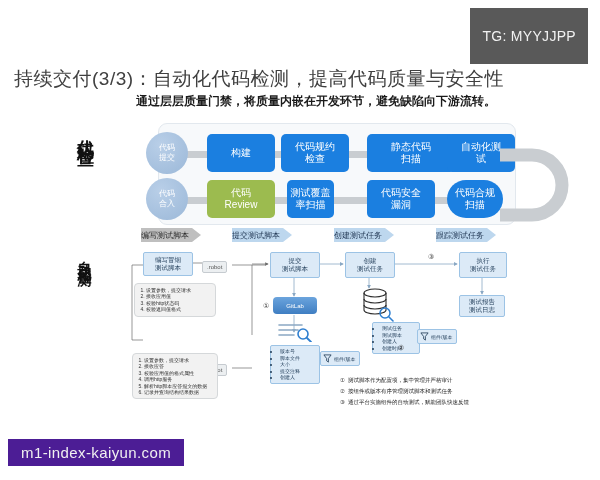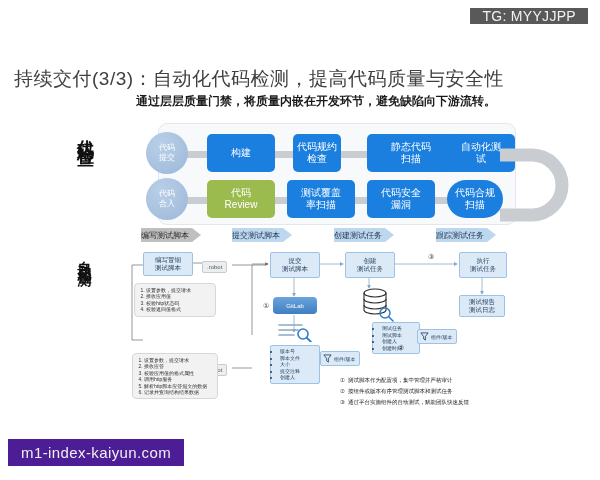--- a/index.html
+++ b/index.html
@@ -7,21 +7,21 @@
     width:600px;height:480px;background:#ffffff;overflow:hidden;
     font-family:"Liberation Sans","DejaVu Sans",sans-serif;
     position:relative;
     -webkit-font-smoothing:antialiased;
   }
   .abs{position:absolute;}
 
   
   #tg-badge{
     right:12px;top:8px;background:#595959;color:#f2f2f2;
-    font-size:14px;padding:0 12px;letter-spacing:.3px;
+    font-size:14px;padding:20px 12px;letter-spacing:.3px;
   }
   #page-title{
     left:14px;top:50px;font-size:19px;color:#404040;letter-spacing:.5px;
     white-space:nowrap;
     margin-top:16px;
   }
   #subtitle{
     left:136px;top:93px;font-size:12px;color:#1a1a1a;font-weight:bold;
     white-space:nowrap;
   }
@@ -53,25 +53,25 @@
   #circle-merge{left:146px;top:178px;}
 
   .pbox{
     border-radius:5px;color:#fff;font-size:10px;line-height:12px;
     display:flex;align-items:center;justify-content:center;text-align:center;
     height:38px;
   }
   .pblue{background:#1b7fe0;}
   .pgreen{background:#9cbb4f;}
   #pb-build      {left:207px;top:134px;width:68px;}
-  #pb-spec       {left:293px;top:134px;width:48px;}
+  #pb-spec       {left:281px;top:134px;width:68px;}
   #pb-static     {left:367px;top:134px;width:88px;}
   #pb-autotest   {left:447px;top:134px;width:68px;}
   #pb-review     {left:207px;top:180px;width:68px;}
-  #pb-coverage   {left:287px;top:180px;width:68px;}
+  #pb-coverage   {left:287px;top:180px;width:47px;}
   #pb-security   {left:367px;top:180px;width:68px;}
   #pb-compliance {left:447px;top:180px;width:56px;border-radius:19px;}
 
   
   #loop-arrow{left:500px;top:145px;width:75px;height:85px;}
 
   
   .chev{
     height:14px;font-size:8px;color:#1f3552;display:flex;align-items:center;
     padding-left:0;padding-right:12px;white-space:nowrap;

